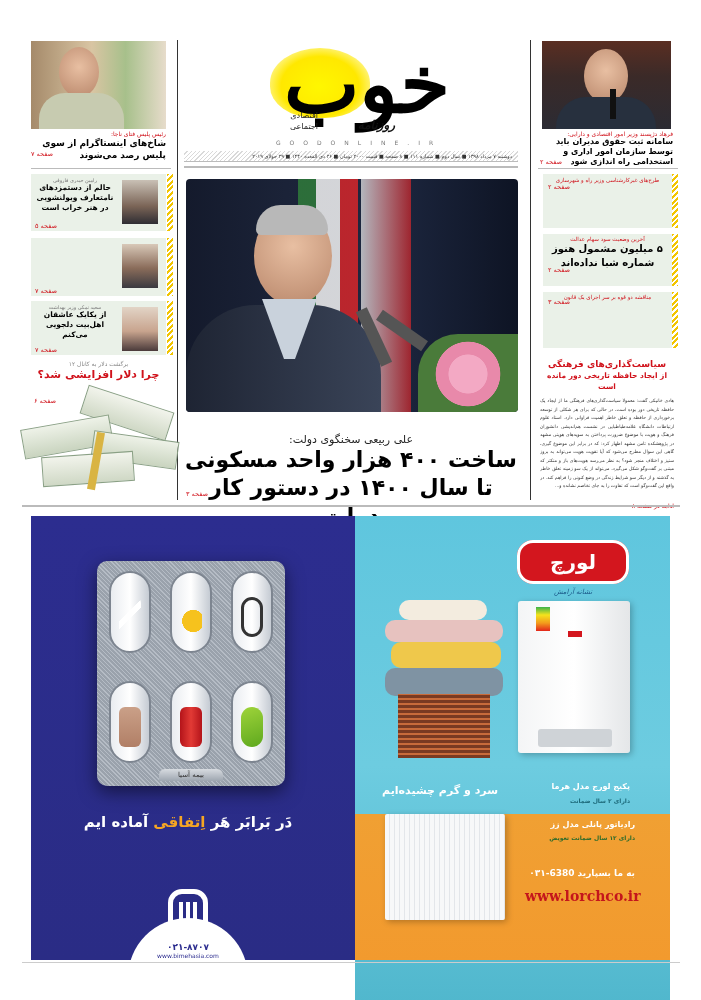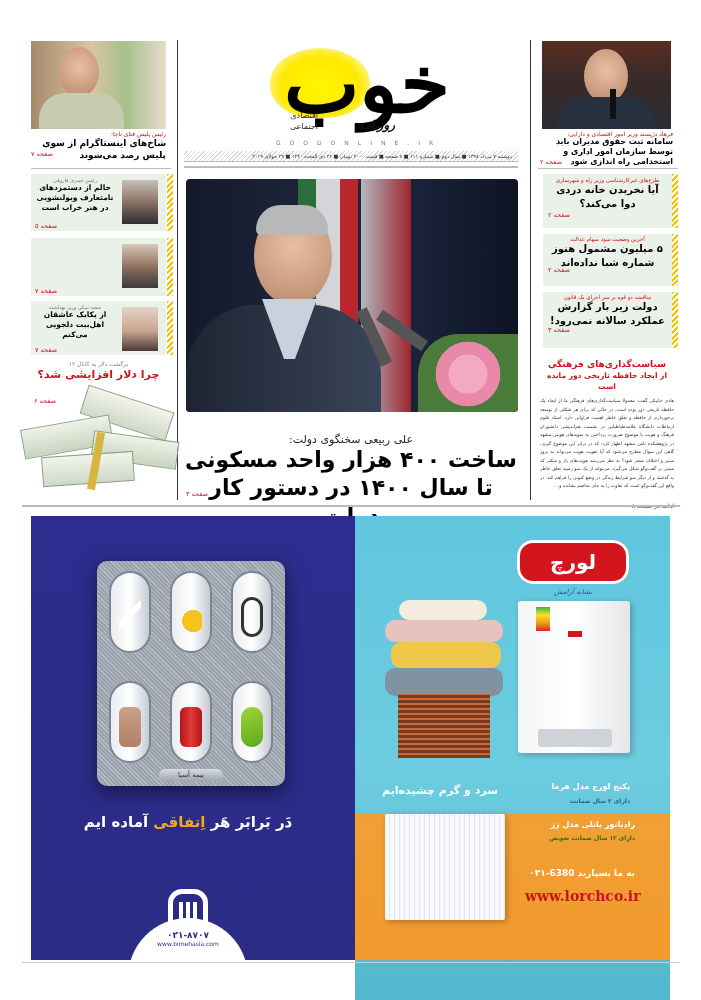--- a/index.html
+++ b/index.html
@@ -129,35 +129,33 @@
   <div style="font-size:11px;color:#222;">علی ربیعی سخنگوی دولت:</div>
   <div class="head-black" style="font-size:22px;line-height:28px;">ساخت ۴۰۰ هزار واحد مسکونی</div>
   <div class="head-black" style="font-size:22px;line-height:28px;">تا سال ۱۴۰۰ در دستور کار دولت</div>
 </div>
 <div class="abs page-ref" style="left:186px;top:490px;width:40px;">صفحه ۳</div>
 
 <div class="abs boxes-right">
   <div class="gbox rtl" style="height:54px;padding:3px 5px;">
     <div class="stripe-r"></div>
     <div class="caption-red center" style="font-size:5.5px;">طرح‌های غیرکارشناسی وزیر راه و شهرسازی</div>
-    <div class="head-black center" style="font-size:10px;line-height:14px;">آیا نخریدن خانه دردی دوا می‌کند؟</div>
     <div class="page-ref" style="text-align:left;">صفحه ۲</div>
   </div>
   <div style="height:6px;background:#fff;"></div>
   <div class="gbox rtl" style="height:52px;padding:2px 5px;">
     <div class="stripe-r"></div>
     <div class="caption-red center" style="font-size:5.5px;">آخرین وضعیت سود سهام عدالت</div>
     <div class="head-black center" style="font-size:10px;line-height:14px;">۵ میلیون مشمول هنوز شماره شبا نداده‌اند</div>
     <div class="page-ref" style="text-align:left;margin-top:-4px;">صفحه ۲</div>
   </div>
   <div style="height:6px;background:#fff;"></div>
   <div class="gbox rtl" style="height:56px;padding:2px 5px;">
     <div class="stripe-r"></div>
     <div class="caption-red center" style="font-size:5.5px;">مناقشه دو قوه بر سر اجرای یک قانون</div>
-    <div class="head-black center" style="font-size:10px;line-height:14px;">دولت زیر بار گزارش عملکرد سالانه نمی‌رود!</div>
     <div class="page-ref" style="text-align:left;margin-top:-2px;">صفحه ۳</div>
   </div>
 </div>
 
 <div class="abs rtl" style="left:540px;top:358px;width:134px;">
   <div class="center" style="color:#d0121b;font-weight:bold;font-size:9px;line-height:12px;">سیاست‌گذاری‌های فرهنگی</div>
   <div class="center" style="color:#d0121b;font-weight:bold;font-size:7.5px;line-height:11px;">از ایجاد حافظه تاریخی دور مانده است</div>
   <div style="font-size:4.6px;line-height:8.5px;color:#333;margin-top:5px;text-align:justify;height:103px;overflow:hidden;">هادی خانیکی گفت: معمولا سیاست‌گذاری‌های فرهنگی ما از ایجاد یک حافظه تاریخی دور بوده است، در حالی که برای هر شکلی از توسعه برخورداری از حافظه و تعلق خاطر اهمیت فراوانی دارد. استاد علوم ارتباطات دانشگاه علامه‌طباطبایی در نشست هم‌اندیشی دانشوران فرهنگ و هویت با موضوع ضرورت پرداختن به سویه‌های هویتی مشهد در پژوهشکده ثامن مشهد اظهار کرد: که در برابر این موضوع گیری، گاهی این سوال مطرح می‌شود که آیا تقویت هویت می‌تواند به بروز ستیز و اختلاف منجر شود؟ به نظر می‌رسد هویت‌های باز و متکثر که مبتنی بر گفت‌وگو شکل می‌گیرد، می‌تواند از یک سو زمینه تعلق خاطر به گذشته و از دیگر سو شرایط زندگی در وضع کنونی را فراهم کند. در واقع این گفت‌وگو است که تفاوت را به جای تخاصم نشانده و...</div>
   <div style="color:#d0121b;font-size:6px;margin-top:2px;">ادامه در صفحه ۸</div>
 </div>
@@ -228,21 +226,21 @@
     <span class="hl">اِتفاقی</span>
     <span>آماده ایم</span>
   </div>
   <div class="abs asia-logo">
     <div class="abs" style="left:6px;top:8px;width:4px;height:18px;background:#fff;"></div>
     <div class="abs" style="left:13px;top:8px;width:4px;height:18px;background:#fff;"></div>
     <div class="abs" style="left:20px;top:8px;width:4px;height:18px;background:#fff;"></div>
   </div>
   <div class="abs asia-name" style="top:418px;">بیمه آسیا</div>
   <div class="abs asia-contact" style="top:402px;">
-    <div class="center" style="margin-top:12px;font-size:9px;font-weight:bold;color:#2c2d8f;">۰۲۱-۸۷۰۷</div>
+    <div class="center" style="margin-top:24px;font-size:9px;font-weight:bold;color:#2c2d8f;">۰۲۱-۸۷۰۷</div>
     <div class="center" style="font-size:6px;color:#2c2d8f;">www.bimehasia.com</div>
   </div>
 </div>
 
 <div class="abs ad-lorch">
   <div class="abs lorch-logo">لورچ</div>
   <div class="abs" style="left:190px;top:72px;width:56px;font-size:7px;color:#1c5a8a;text-align:center;direction:rtl;font-style:italic;">نشانه آرامش</div>
   <div class="abs towels">
     <div class="towel" style="top:0;height:20px;background:#f3ecdf;left:14px;width:88px;"></div>
     <div class="towel" style="top:20px;height:22px;background:#e7c2bf;"></div>

